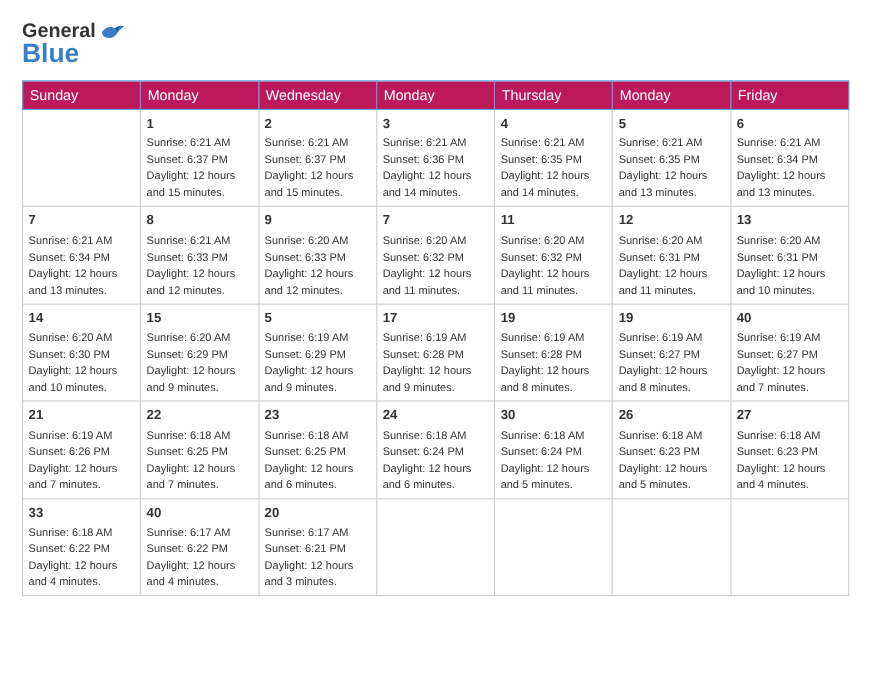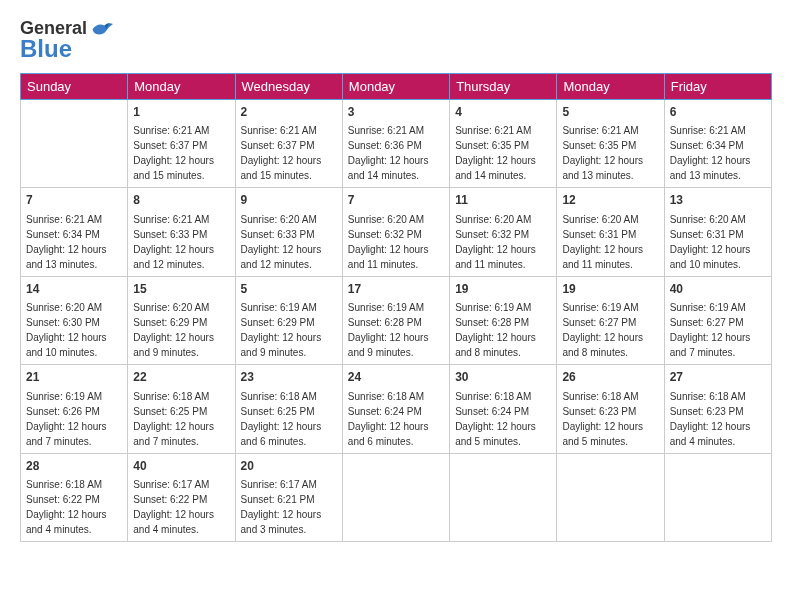--- a/index.html
+++ b/index.html
@@ -326,21 +326,21 @@
           <td>
             <span class="day-number">27</span>
             <div class="day-info" style="white-space: pre-line;">Sunrise: 6:18 AM
 Sunset: 6:23 PM
 Daylight: 12 hours
 and 4 minutes.</div>
           </td>
         </tr>
         <tr class="last-row">
           <td>
-            <span class="day-number">28</span>
+            <span class="day-number">33</span>
             <div class="day-info" style="white-space: pre-line;">Sunrise: 6:18 AM
 Sunset: 6:22 PM
 Daylight: 12 hours
 and 4 minutes.</div>
           </td>
           <td>
             <span class="day-number">40</span>
             <div class="day-info" style="white-space: pre-line;">Sunrise: 6:17 AM
 Sunset: 6:22 PM
 Daylight: 12 hours

